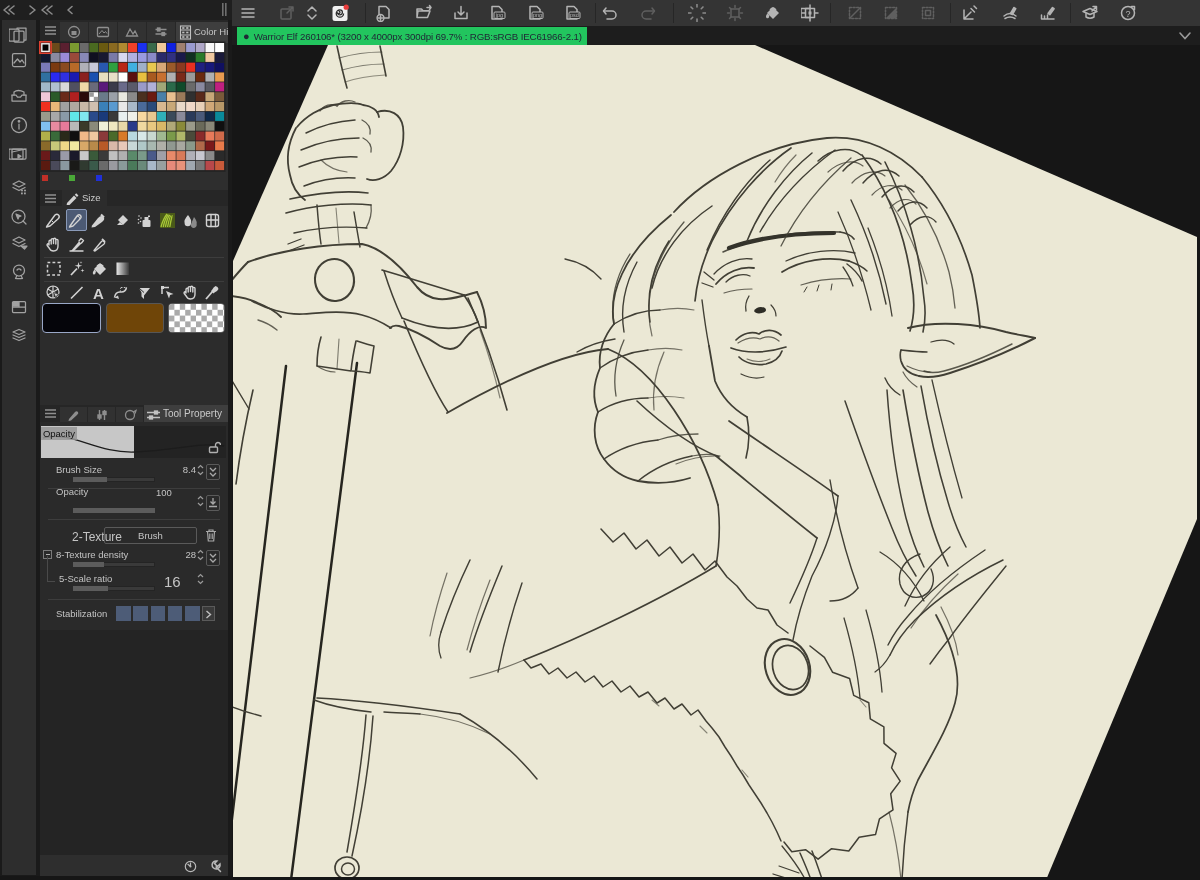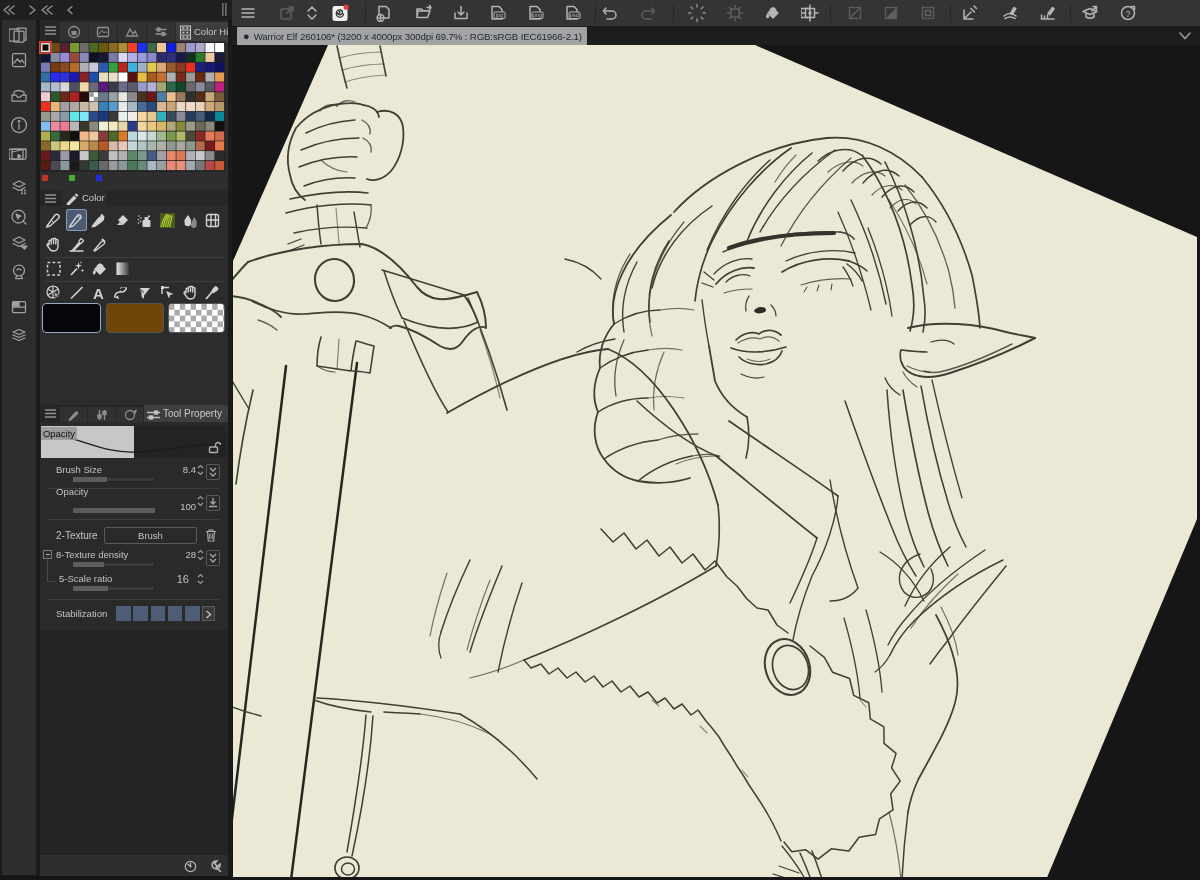--- a/index.html
+++ b/index.html
@@ -179,21 +179,21 @@
     </g>
   </svg>
 <svg class="abs" style="left:1119px;top:4px" width="18" height="18" viewBox="0 0 18 18">
     <g stroke="#b4b4b4" stroke-width="1.5" fill="none" stroke-linecap="round" stroke-linejoin="round">
       <circle cx="9" cy="9" r="6.5"></circle>
       <path d="M12.5,2.5 h3 v3"></path>
     </g>
     <text x="9" y="12.5" font-size="9" fill="#b4b4b4" text-anchor="middle" font-family="Liberation Sans">?</text>
   </svg>
 <div class="abs" style="left:232px;top:26px;width:968px;height:19px;background:#1d1d1d"></div>
-<div class="abs" style="left:237px;top:27px;width:350px;height:18px;background:#a3a3a3;color:#202936;font-size:11px;line-height:18px;white-space:nowrap;overflow:hidden"><span style="margin-left:6px">●</span><span style="font-size:9.7px;margin-left:4px;letter-spacing:-0.15px">Warrior Elf 260106* (3200 x 4000px 300dpi 69.7% : RGB:sRGB IEC61966-2.1)</span></div>
+<div class="abs" style="left:237px;top:27px;width:350px;height:18px;background:#22c55e;color:#202936;font-size:11px;line-height:18px;white-space:nowrap;overflow:hidden"><span style="margin-left:6px">●</span><span style="font-size:9.7px;margin-left:4px;letter-spacing:-0.15px">Warrior Elf 260106* (3200 x 4000px 300dpi 69.7% : RGB:sRGB IEC61966-2.1)</span></div>
 <svg class="abs" style="left:1178px;top:31px" width="14" height="10" viewBox="0 0 14 10">
     <path d="M2,2 7,7.5 12,2" stroke="#9a9a9a" stroke-width="1.6" fill="none" stroke-linecap="round"></path>
   </svg>
 <div class="abs" style="left:0px;top:20px;width:232px;height:860px;background:#1a1a1a"></div>
 <div class="abs" style="left:2px;top:20px;width:34px;height:855px;background:#2d2d2d"></div>
 <svg class="abs" style="left:9px;top:26px" width="20" height="20" viewBox="0 0 20 20">
     <g stroke="#a2a2a2" stroke-width="1.25" fill="none" stroke-linecap="round" stroke-linejoin="round">
       <rect x="5,2" y="3" width="10" height="12" rx="1"></rect>
       <rect x="5" y="5" width="10" height="11" rx="1"></rect>
       <path d="M8,3 V2 h9 v12 h-2"></path>
@@ -578,21 +578,21 @@
 <div class="abs" style="left:40px;top:190px;width:188px;height:16px;background:#262626"></div>
 <div class="abs" style="left:40px;top:206px;width:188px;height:199px;background:#2c2c2c"></div>
 <svg class="abs" style="left:45px;top:194px" width="12" height="9" viewBox="0 0 12 9">
     <path d="M0,1 h11 M0,4.5 h11 M0,8 h11" stroke="#909090" stroke-width="1.3"></path>
   </svg>
 <div class="abs" style="left:62px;top:190px;width:45px;height:16px;background:#2c2c2c"></div>
 <svg class="abs" style="left:65px;top:192px" width="14" height="13" viewBox="0 0 14 13">
     <path d="M2,11 L9,3.5 l2.5,2.5 L4.5,13 l-3,0.8 z" fill="#d2d2d2"></path>
     <path d="M10.5,2 l2.2,2.2" stroke="#d2d2d2" stroke-width="2"></path>
   </svg>
-<div class="abs" style="left:82px;top:192px;width:24px;height:12px;color:#cecece;font-size:9.5px;line-height:12px">Color</div>
+<div class="abs" style="left:82px;top:192px;width:24px;height:12px;color:#cecece;font-size:9.5px;line-height:12px">Size</div>
 <div class="abs" style="left:66px;top:209px;width:21px;height:22px;background:#4c5a74;border:1px solid #8a9ab8;border-radius:2px"></div>
 <div class="abs" style="left:44px;top:257px;width:180px;height:1px;background:#3d3d3d"></div>
 <div class="abs" style="left:44px;top:281px;width:180px;height:1px;background:#3d3d3d"></div>
 <svg class="abs" style="left:45px;top:212px" width="17" height="17" viewBox="0 0 17 17">
     <path d="M2,14 L10,3 q2,-1.5 3.5,0 q1.5,1.5 0,3.5 L5,14 l-3.5,1 z" stroke="#d2d2d2" stroke-width="1.4" fill="none" stroke-linecap="round" stroke-linejoin="round"></path>
     <path d="M7,9 l2,2" stroke="#d2d2d2"></path>
   </svg>
 <svg class="abs" style="left:68px;top:212px" width="17" height="17" viewBox="0 0 17 17">
     <path d="M2,14 L9,4 q2,-2 3.5,-0.5 q1.5,1.5 -0.5,3.5 L5,14 l-3.5,1 z" stroke="#d2d2d2" stroke-width="1.4" fill="none" stroke-linecap="round" stroke-linejoin="round"></path>
     <path d="M9,4 q2.5,0 3,3" stroke="#d2d2d2" fill="none"></path>
@@ -796,31 +796,31 @@
 <svg class="abs" style="left:197px;top:464px" width="8" height="12" viewBox="0 0 8 12">
     <path d="M1,4 3.5,1.5 6,4 M1,8 3.5,10.5 6,8" stroke="#9a9a9a" stroke-width="1.2" fill="none"></path>
   </svg>
 <div class="abs" style="left:206px;top:464px;width:14px;height:16px;border:1px solid #5a5a5a;border-radius:2px"><svg width="12" height="14" viewBox="0 0 12 14">
       <path d="M3,3 6,6 9,3 M3,8 6,11 9,8" stroke="#a8a8a8" stroke-width="1.3" fill="none"></path>
     </svg></div>
 <div class="abs" style="left:73px;top:477px;width:82px;height:4.5px;background:#3a3a3a;border:1px solid #242424"></div>
 <div class="abs" style="left:73px;top:477px;width:34px;height:4.5px;background:#5c5c5c"></div>
 <div class="abs" style="left:48px;top:488px;width:172px;height:1px;background:#3d3d3d"></div>
 <div class="abs" style="left:56px;top:486px;width:80px;height:12px;color:#c4c4c4;font-size:9.5px">Opacity</div>
-<div class="abs" style="left:156px;top:501px;width:40px;height:12px;color:#c4c4c4;font-size:9.5px;text-align:right">100</div>
+<div class="abs" style="left:156px;top:487px;width:40px;height:12px;color:#c4c4c4;font-size:9.5px;">100</div>
 <svg class="abs" style="left:197px;top:495px" width="8" height="12" viewBox="0 0 8 12">
     <path d="M1,4 3.5,1.5 6,4 M1,8 3.5,10.5 6,8" stroke="#9a9a9a" stroke-width="1.2" fill="none"></path>
   </svg>
 <div class="abs" style="left:206px;top:495px;width:14px;height:16px;border:1px solid #5a5a5a;border-radius:2px"><svg width="12" height="14" viewBox="0 0 12 14">
       <path d="M6,2 V8 M3.5,5.5 6,8 8.5,5.5 M2,10.5 h8" stroke="#a8a8a8" stroke-width="1.3" fill="none"></path>
     </svg></div>
 <div class="abs" style="left:73px;top:508px;width:82px;height:4.5px;background:#3a3a3a;border:1px solid #242424"></div>
 <div class="abs" style="left:73px;top:508px;width:82px;height:4.5px;background:#5c5c5c"></div>
 <div class="abs" style="left:48px;top:519px;width:172px;height:1px;background:#3d3d3d"></div>
-<div class="abs" style="left:56px;top:530px;width:60px;height:12px;color:#c4c4c4;font-size:10px">2-Texture</div>
+<div class="abs" style="left:72px;top:530px;width:60px;height:12px;color:#c4c4c4;font-size:12px">2-Texture</div>
 <div class="abs" style="left:104px;top:527px;width:93px;height:17px;border:1px solid #5a5a5a;border-radius:2px;color:#c4c4c4;font-size:9.5px;line-height:15px;text-align:center">Brush</div>
 <svg class="abs" style="left:204px;top:528px" width="14" height="15" viewBox="0 0 14 15">
     <g stroke="#a8a8a8" stroke-width="1.2" fill="none">
       <path d="M2,3.5 h10 M5,3.5 V2 h4 v1.5 M3.5,3.5 l0.8,9.5 h5.4 l0.8,-9.5"></path>
       <path d="M5.8,5.5 v5.5 M8.2,5.5 v5.5"></path>
     </g>
   </svg>
 <div class="abs" style="left:43px;top:550px;width:9px;height:9px;border:1px solid #7a7a7a;background:#2a2a2a">
     <div style="position:absolute;left:1.5px;top:3px;width:4px;height:1.2px;background:#b0b0b0"></div>
   </div>
@@ -830,21 +830,21 @@
     <path d="M1,4 3.5,1.5 6,4 M1,8 3.5,10.5 6,8" stroke="#9a9a9a" stroke-width="1.2" fill="none"></path>
   </svg>
 <div class="abs" style="left:206px;top:550px;width:14px;height:16px;border:1px solid #5a5a5a;border-radius:2px"><svg width="12" height="14" viewBox="0 0 12 14">
       <path d="M3,3 6,6 9,3 M3,8 6,11 9,8" stroke="#a8a8a8" stroke-width="1.3" fill="none"></path>
     </svg></div>
 <div class="abs" style="left:73px;top:562px;width:82px;height:4.5px;background:#3a3a3a;border:1px solid #242424"></div>
 <div class="abs" style="left:73px;top:562px;width:31px;height:4.5px;background:#5c5c5c"></div>
 <div class="abs" style="left:47px;top:556px;width:1px;height:26px;background:#4a4a4a"></div>
 <div class="abs" style="left:47px;top:581px;width:8px;height:1px;background:#4a4a4a"></div>
 <div class="abs" style="left:59px;top:573px;width:80px;height:12px;color:#c4c4c4;font-size:9.5px">5-Scale ratio</div>
-<div class="abs" style="left:149px;top:573px;width:40px;height:12px;color:#c4c4c4;font-size:11px;text-align:right">16</div>
+<div class="abs" style="left:164px;top:573px;width:40px;height:12px;color:#c4c4c4;font-size:15px;">16</div>
 <svg class="abs" style="left:197px;top:573px" width="8" height="12" viewBox="0 0 8 12">
     <path d="M1,4 3.5,1.5 6,4 M1,8 3.5,10.5 6,8" stroke="#9a9a9a" stroke-width="1.2" fill="none"></path>
   </svg>
 <div class="abs" style="left:73px;top:586px;width:82px;height:4.5px;background:#3a3a3a;border:1px solid #242424"></div>
 <div class="abs" style="left:73px;top:586px;width:35px;height:4.5px;background:#5c5c5c"></div>
 <div class="abs" style="left:48px;top:599px;width:172px;height:1px;background:#3d3d3d"></div>
 <div class="abs" style="left:56px;top:608px;width:70px;height:12px;color:#c4c4c4;font-size:9.5px">Stabilization</div>
 <div class="abs" style="left:116.0px;top:606px;width:14.5px;height:15px;background:#4d5c77"></div>
 <div class="abs" style="left:133.3px;top:606px;width:14.5px;height:15px;background:#4d5c77"></div>
 <div class="abs" style="left:150.6px;top:606px;width:14.5px;height:15px;background:#4d5c77"></div>

